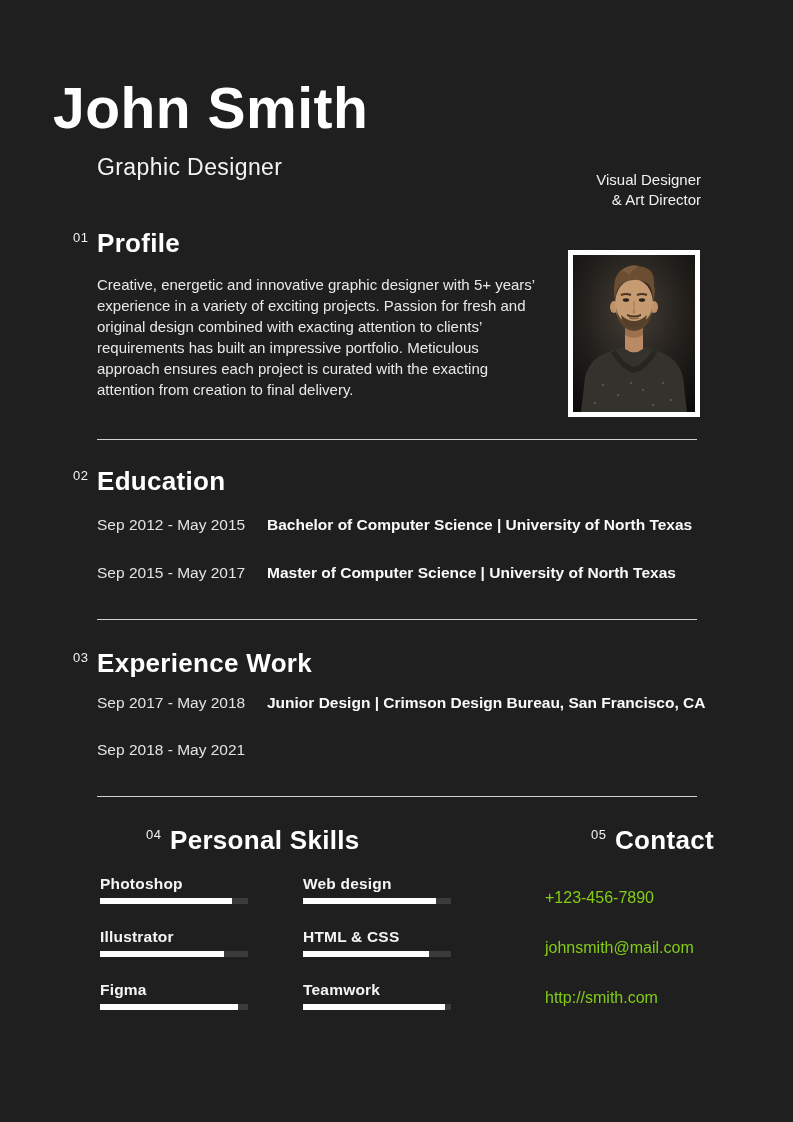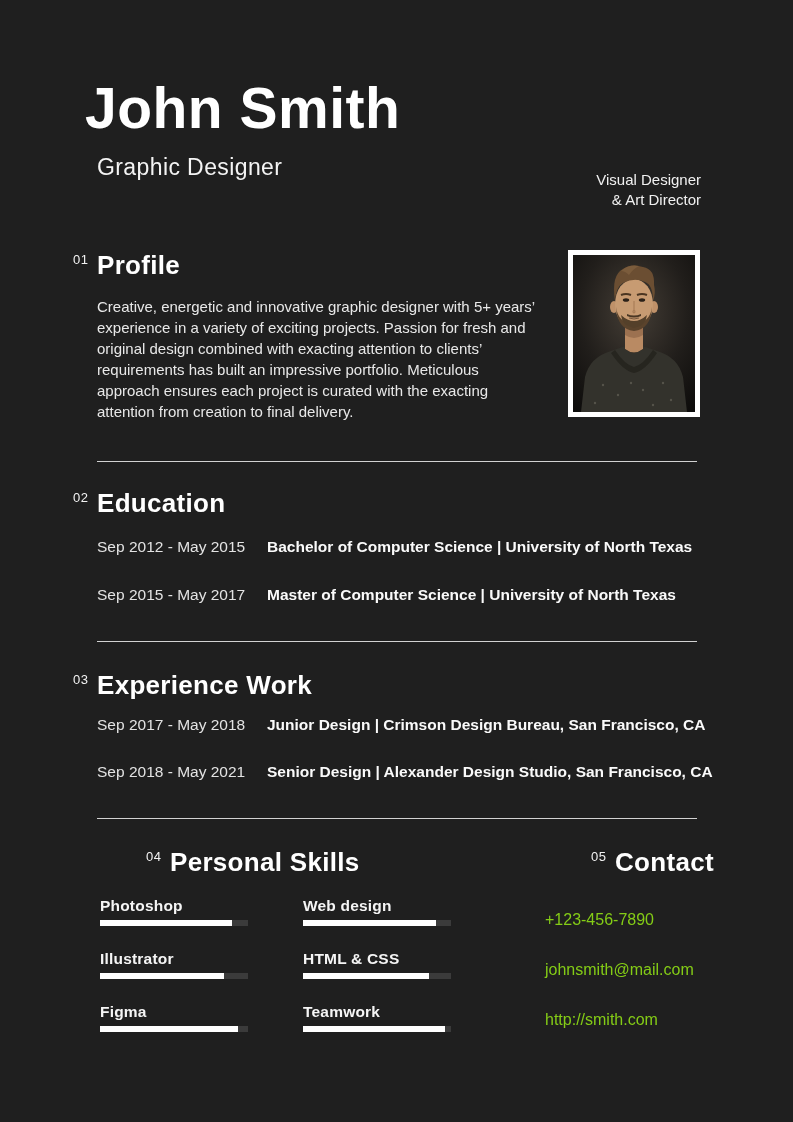--- a/index.html
+++ b/index.html
@@ -12,21 +12,21 @@
     position: relative;
     width: 793px;
     height: 1122px;
     background: #1f1f1f;
     color: #ffffff;
     overflow: hidden;
   }
   
   .name {
     margin: 0;
-    padding: 76px 0 0 85px;
+    padding: 76px 0 0 53px;
     font-size: 57px;
     line-height: 64px;
     font-weight: 700;
     color: #ffffff;
     letter-spacing: 0.5px;
   }
   .role {
     margin: 14px 0 0 97px;
     font-size: 23px;
     line-height: 26px;
@@ -58,21 +58,21 @@
     letter-spacing: 0.5px;
   }
   .sec-title {
     margin: 0 0 0 4px;
     font-size: 26px;
     line-height: 30px;
     font-weight: 700;
     color: #ffffff;
     letter-spacing: 0.3px;
   }
-  .profile-head { margin-top: 70px; }
+  .profile-head { margin-top: 48px; }
   .profile-body {
     margin: 16px 0 0 97px;
     width: 442px;
     font-size: 15px;
     line-height: 21px;
     color: #e8e8e8;
   }
   .divider {
     margin: 0 0 0 97px;
     width: 600px;
@@ -253,21 +253,20 @@
   <div class="sec-head exp-head">
     <span class="sec-num">03</span>
     <h2 class="sec-title">Experience Work</h2>
   </div>
   <div class="timeline-row exp-row-1">
     <span class="row-dates">Sep 2017 - May 2018</span>
     <span class="row-detail">Junior Design | Crimson Design Bureau, San Francisco, CA</span>
   </div>
   <div class="timeline-row exp-row-2">
     <span class="row-dates">Sep 2018 - May 2021</span>
-    <span class="row-detail">Senior Design | Alexander Design Studio, San Francisco, CA</span>
   </div>
 
   <div class="divider divider-3"></div>
 
   <div class="bottom">
 
     <div class="skills-col">
       <div class="sec-head">
         <span class="sec-num">04</span>
         <h2 class="sec-title">Personal Skills</h2>

